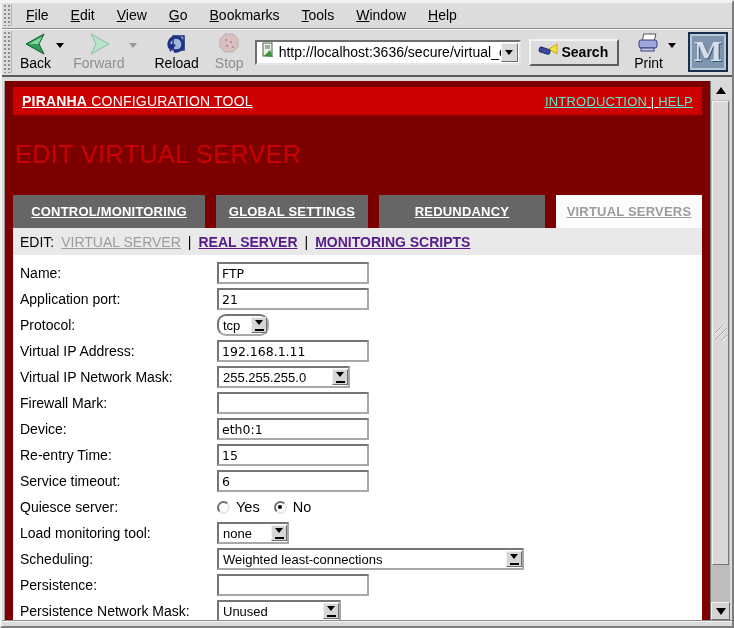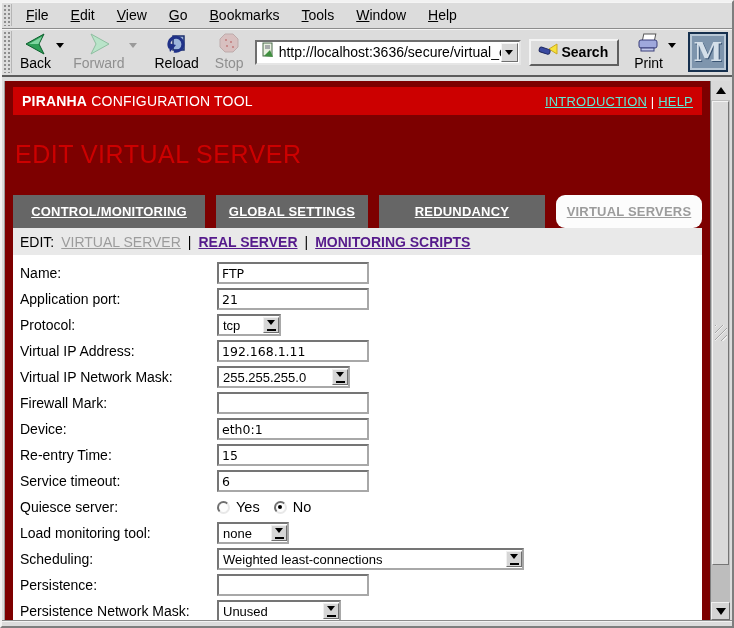--- a/index.html
+++ b/index.html
@@ -62,21 +62,21 @@
   .sb-thumb .grip { position:absolute; top:50%; left:50%; width:12px; height:16px;
                     transform:translate(-50%,-50%);
                     background:repeating-linear-gradient(135deg,#a5a5a5 0 1px,#efefef 1px 2px,transparent 2px 5px); }
   .sb-down { position:absolute; bottom:0; left:0; right:0; height:18px; background:#d4d4d4;
              border:1px solid; border-color:#f0f0f0 #6f6f6f #6f6f6f #f0f0f0;
              display:flex; align-items:center; justify-content:center; }
   .tri-down { width:0; height:0; border:5px solid transparent; border-top:7px solid #000; margin-top:6px; }
 
   
   .redbar { height:28px; background:#cc0000; color:#fff; display:flex; align-items:center;
-            padding:0 9px; font-size:14px; letter-spacing:0.2px; }
+            padding:0 9px; font-size:14px; letter-spacing:0.2px;text-decoration:underline; }
   .redbar .brand b { font-weight:bold; }
   .redbar .hlinks { margin-left:auto; font-size:13px; }
   .redbar .hlinks a { color:#5eead4; text-decoration:underline; }
   .ptitle { color:#cc0000; font-size:25px; margin:25px 0 0 2px; letter-spacing:0.5px; font-weight:normal; }
 
   .tabs { display:flex; gap:11px; height:33px; margin-top:26px; }
   .tab { background:#666666; color:#fff; font-weight:bold; font-size:13px;
          display:flex; align-items:center; justify-content:center;
          text-decoration:underline; white-space:nowrap; letter-spacing:0.2px; }
   .tab.active { background:#fcfcfc; color:#9c9c9c; }
@@ -230,21 +230,21 @@
           <a href="#">HELP</a>
         </span>
       </div>
 
       <div class="ptitle">EDIT VIRTUAL SERVER</div>
 
       <div class="tabs" id="tabs">
           <div class="tab" style="flex: 200 0 0px;">CONTROL/MONITORING</div>
           <div class="tab" style="flex: 158 0 0px;">GLOBAL SETTINGS</div>
           <div class="tab" style="flex: 173 0 0px;">REDUNDANCY</div>
-          <div class="tab active" style="flex: 152 0 0px; border-radius: 9px;">VIRTUAL SERVERS</div>
+          <div class="tab active" style="flex: 152 0 0px;">VIRTUAL SERVERS</div>
         </div>
 
       <div class="subnav" id="subnav">
           <span>EDIT:</span>
           <span class="cur">VIRTUAL SERVER</span>
           <span class="sep">|</span>
           <a href="#" class="">REAL SERVER</a>
           <span class="sep">|</span>
           <a href="#" class="">MONITORING SCRIPTS</a>
         </div>
@@ -253,21 +253,21 @@
           <div class="frow">
             <span class="flabel">Name:</span>
             <input type="text" class="finput" value="FTP" style="width: 152px;">
           </div>
           <div class="frow">
             <span class="flabel">Application port:</span>
             <input type="text" class="finput" value="21" style="width: 152px;">
           </div>
           <div class="frow">
             <span class="flabel">Protocol:</span>
-            <div class="fsel" style="width: 64px;">
+            <div class="fsel" style="width: 52px; border-radius: 9px;">
               <span>tcp</span>
               <span class="sarrow">
                 <span class="tri"></span>
                 <span class="bar"></span>
               </span>
             </div>
           </div>
           <div class="frow">
             <span class="flabel">Virtual IP Address:</span>
             <input type="text" class="finput" value="192.168.1.11" style="width: 152px;">

